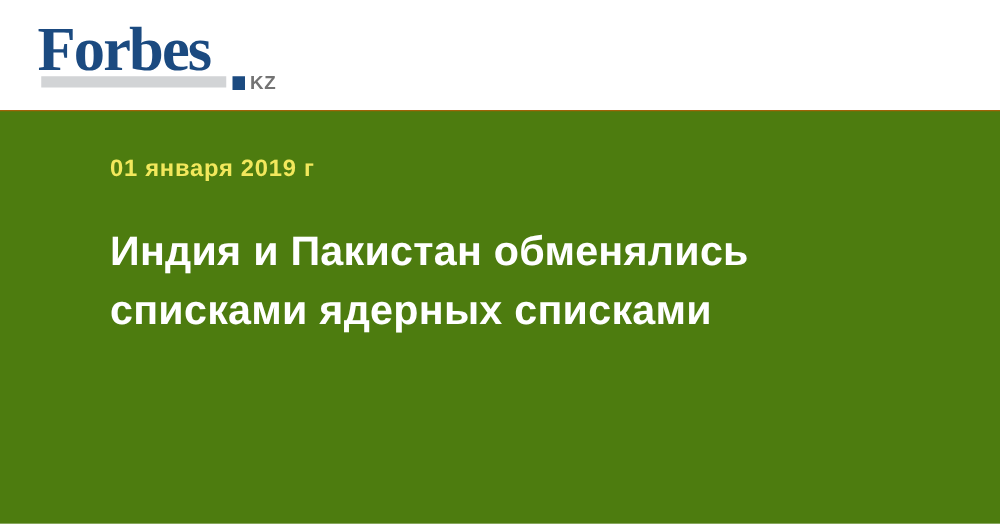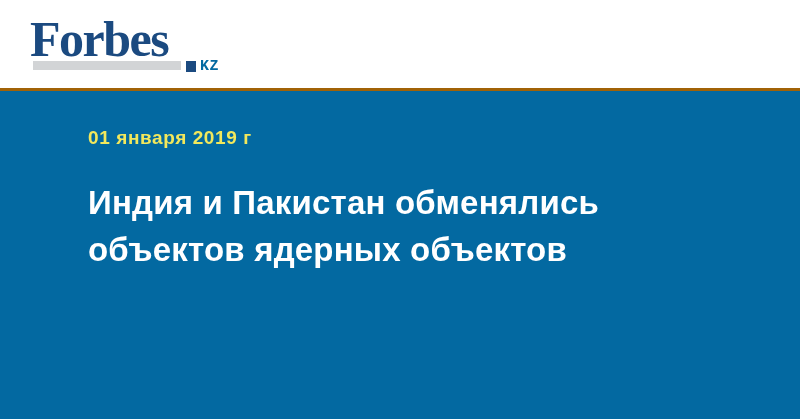--- a/index.html
+++ b/index.html
@@ -74,38 +74,38 @@
   }
 
   .logo-kz-square {
     width: 10px;
     height: 11px;
     background: #1b4a80;
     display: block;
   }
 
   .logo-kz-text {
-    font-family: Liberation Mono, monospace;
+    font-family: Liberation Sans, sans-serif;
     font-weight: 700;
     font-size: 15px;
     line-height: 15px;
     letter-spacing: 0.5px;
-    color: #0369a1;
+    color: #737373;
   }
 
   
   .hero {
     position: absolute;
     left: 0;
     top: 88px;
     width: 800px;
     height: 331px;
-    background: #0369a1;
+    background: #4d7c0f;
     box-sizing: border-box;
-    border-top: 3px solid #a16207;
+    border-top: 1px solid #a16207;
   }
 
   .hero-inner {
     position: absolute;
     left: 88px;
     top: 36px;
     width: 620px;
   }
 
   .hero-date {
@@ -148,18 +148,18 @@
       </span>
     </a>
 
   </header>
 
   <section class="hero">
     <div class="hero-inner">
 
       <div class="hero-date">01 января 2019 г</div>
 
-      <h1 class="hero-title">Индия и Пакистан обменялись объектов ядерных объектов</h1>
+      <h1 class="hero-title">Индия и Пакистан обменялись списками ядерных списками</h1>
 
     </div>
   </section>
 
 </div>
 
 </body></html>

